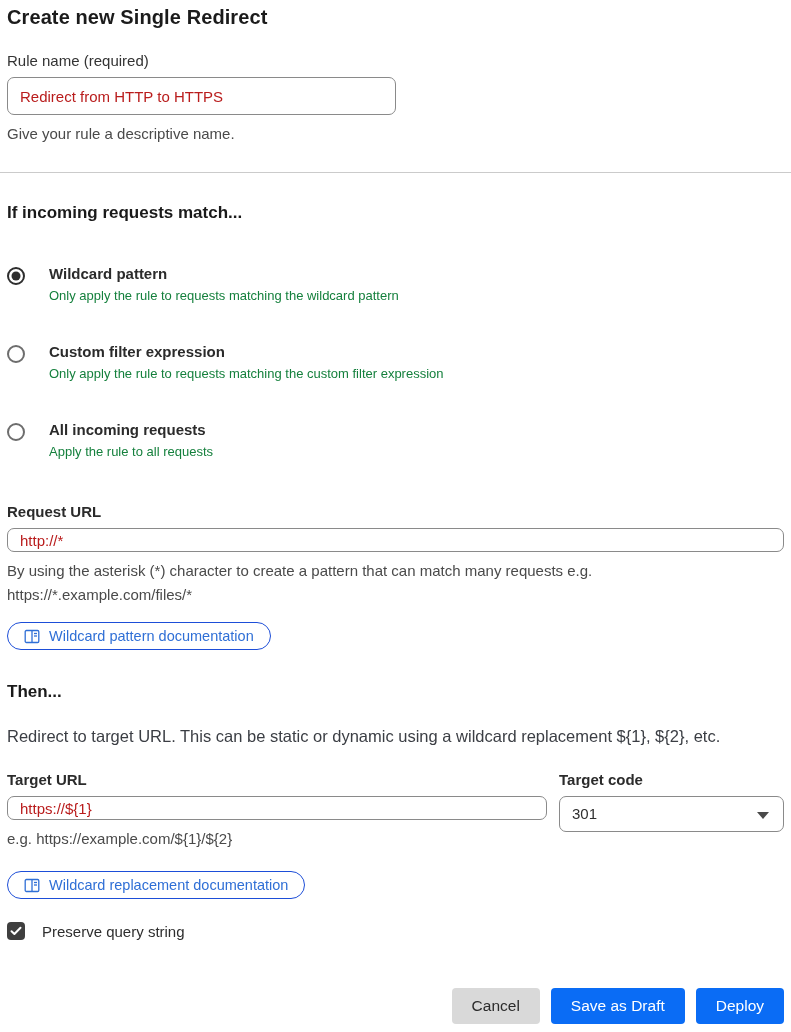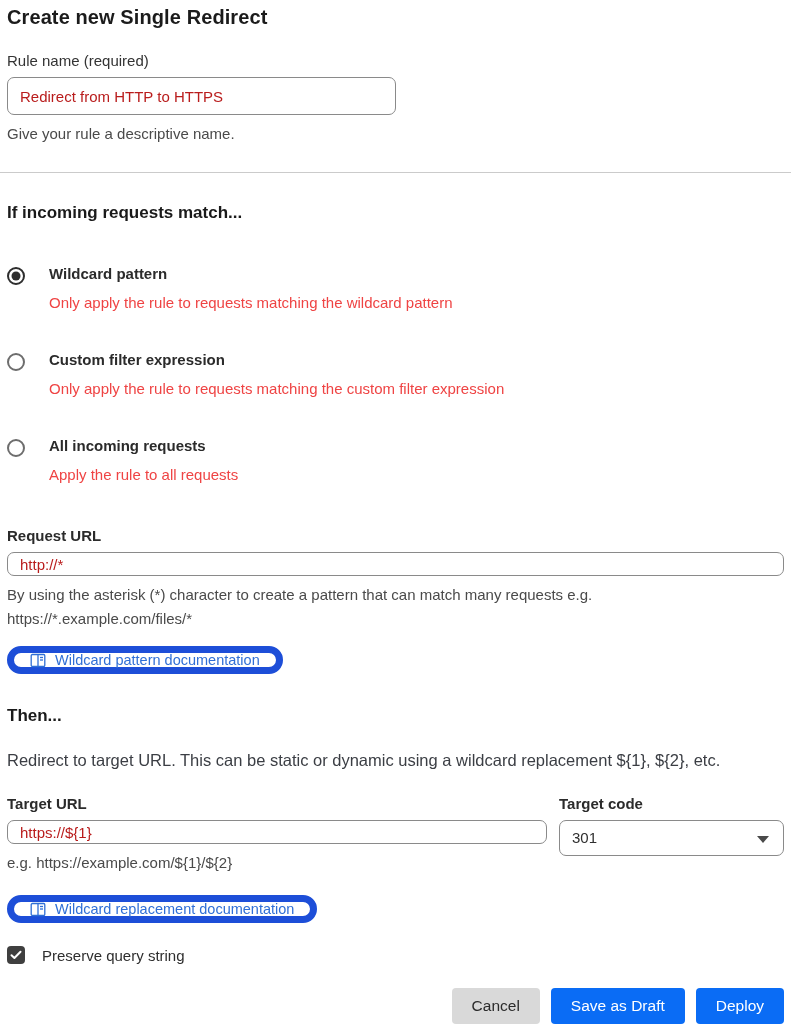--- a/index.html
+++ b/index.html
@@ -43,26 +43,26 @@
     border: 2px solid #6d6d6d; background: #fff; flex: 0 0 auto; margin-top: 2px;
     position: relative; cursor: pointer;
   }
   .radio-circle.selected { border-color: #2e2e2e; }
   .radio-circle.selected::after {
     content: ""; position: absolute; left: 50%; top: 50%;
     width: 9px; height: 9px; border-radius: 50%; background: #2e2e2e;
     transform: translate(-50%, -50%);
   }
   .radio-title { font-size: 15px; font-weight: 700; color: #2b2b2b; }
-  .radio-desc { font-size: 15px; color: #ef4444; margin-top: 12px; }
+  .radio-desc { font-size: 13px; color: #15803d; margin-top: 6px; }
 
   .doc-btn {
     display: inline-flex; align-items: center; gap: 9px;
     margin-top: 15px; height: 28px; padding: 0 16px;
-    border: 7px solid #1d4ed8; border-radius: 14px; background: #fff;
+    border: 1px solid #1d4ed8; border-radius: 14px; background: #fff;
     color: #2f6fd6; font-size: 14.5px; font-family: "Liberation Sans", sans-serif;
     cursor: pointer;
   }
   .doc-btn svg { display: block; }
 
   .then-para { font-size: 16.5px; color: #3b3e44; margin-top: 25px; }
 
   .row { display: flex; gap: 12px; margin-top: 25px; }
   .col-left { width: 540px; }
   .col-right { width: 225px; }

